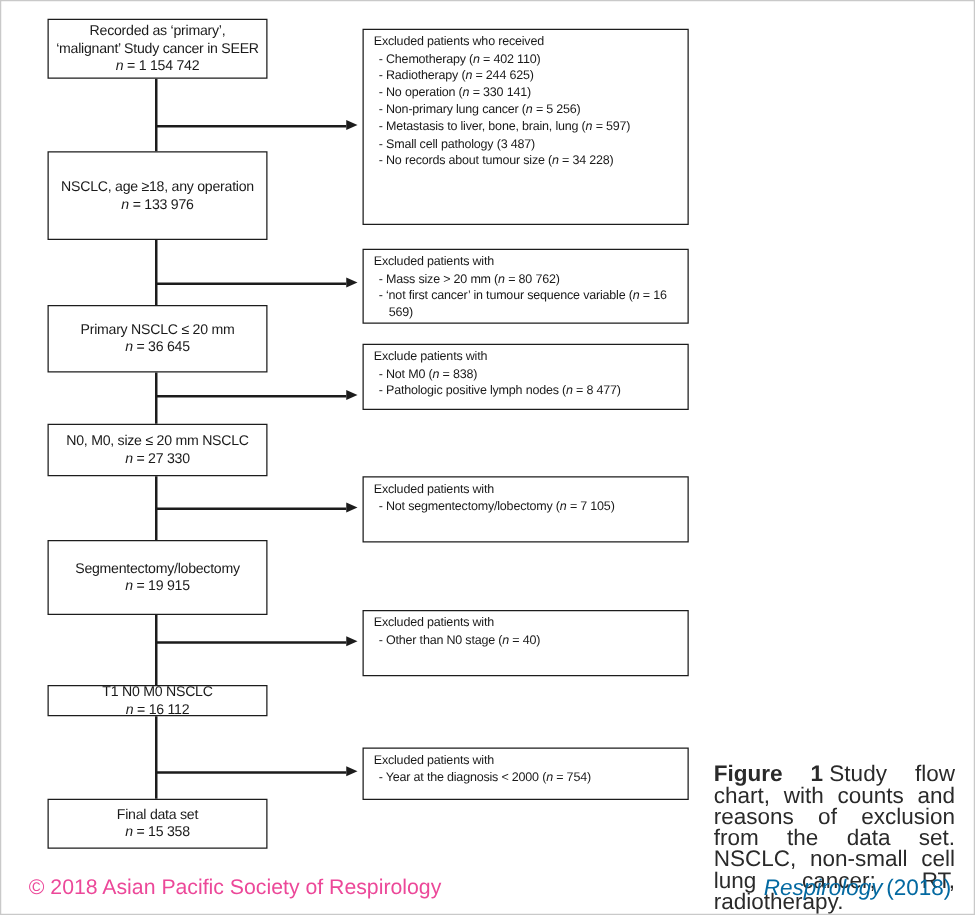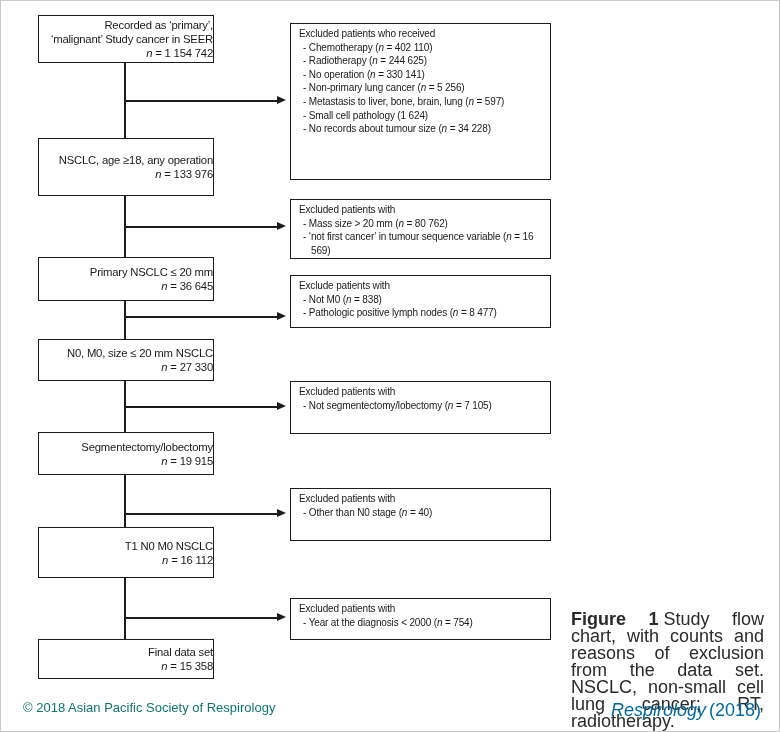--- a/index.html
+++ b/index.html
@@ -5,21 +5,21 @@
   html,body { margin:0; padding:0; background:#fff; }
   .page {
     position:relative; width:780px; height:732px; background:#ffffff;
     font-family:"Liberation Sans","DejaVu Sans",sans-serif; color:#1a1a1a;
     border:1px solid #c9c9c9; box-sizing:border-box; overflow:hidden;
   }
   
   .sbox {
     position:absolute; left:37px; width:176px; background:#fff;
     border:1.8px solid #1c1c1c; box-sizing:border-box; z-index:2;
-    display:flex; flex-direction:column; align-items:flex-end; justify-content:center;
+    display:flex; flex-direction:column; align-items:center; justify-content:center;
     text-align:center; font-size:11.3px; line-height:14px; letter-spacing:-0.2px;
   }
   
   .ebox {
     position:absolute; left:289px; width:261px; background:#fff;
     border:1.6px solid #1c1c1c; box-sizing:border-box; z-index:2;
     padding:3px 5px 3px 8px; font-size:10px; line-height:13.6px; letter-spacing:-0.15px;
     display:flex; flex-direction:column; 
   }
   .et { }
@@ -30,21 +30,21 @@
   .arrow::after {
     content:""; position:absolute; right:-9px; top:-3.9px;
     border-left:9px solid #1c1c1c; border-top:4.6px solid transparent; border-bottom:4.6px solid transparent;
   }
   
   .caption {
     position:absolute; left:570px; top:610px; width:193px;
     font-size:18px; line-height:17px; text-align:justify; color:#2a2a2a;
   }
   .cap-label { font-weight:bold; padding-right:5px; }
-  .foot-left  { position:absolute; left:22px;  top:699px; font-size:13px; color:#0f766e; }
+  .foot-left  { position:absolute; left:22px;  top:699px; font-size:17px; color:#ec4899; }
   .foot-right { position:absolute; right:18px; top:699px; font-size:18px; color:#0369a1; }
   .foot-right .jname { font-style:italic; padding-right:3px; }
   i { font-style:italic; }
 </style>
 </head>
 <body>
 
 <div class="page">
 
   <div class="vline"></div>
@@ -54,53 +54,53 @@
   <div class="arrow" style="top:315px"></div>
   <div class="arrow" style="top:405px"></div>
   <div class="arrow" style="top:512px"></div>
   <div class="arrow" style="top:616px"></div>
 
   <div class="sbox" style="top:14px;height:48px">
     <div>Recorded as ‘primary’,</div>
     <div>‘malignant’ Study cancer in SEER</div>
     <div class="italic-n"><i>n</i> = 1 154 742</div>
   </div>
-  <div class="sbox" style="top:137px;height:58px">
+  <div class="sbox" style="top:120px;height:71px">
     <div>NSCLC, age ≥18, any operation</div>
     <div class="italic-n"><i>n</i> = 133 976</div>
   </div>
-  <div class="sbox" style="top:256px;height:44px">
+  <div class="sbox" style="top:243px;height:54px">
     <div>Primary NSCLC ≤ 20 mm</div>
     <div class="italic-n"><i>n</i> = 36 645</div>
   </div>
   <div class="sbox" style="top:338px;height:42px">
     <div>N0, M0, size ≤ 20 mm NSCLC</div>
     <div class="italic-n"><i>n</i> = 27 330</div>
   </div>
-  <div class="sbox" style="top:431px;height:43px">
+  <div class="sbox" style="top:431px;height:60px">
     <div>Segmentectomy/lobectomy</div>
     <div class="italic-n"><i>n</i> = 19 915</div>
   </div>
-  <div class="sbox" style="top:526px;height:51px">
+  <div class="sbox" style="top:547px;height:25px">
     <div>T1 N0 M0 NSCLC</div>
     <div class="italic-n"><i>n</i> = 16 112</div>
   </div>
   <div class="sbox" style="top:638px;height:40px">
     <div>Final data set</div>
     <div class="italic-n"><i>n</i> = 15 358</div>
   </div>
 
   <div class="ebox" style="top:22px;height:157px">
     <div class="et">Excluded patients who received</div>
     <div class="ei italic-n">- Chemotherapy (<i>n</i> = 402 110)</div>
     <div class="ei italic-n">- Radiotherapy (<i>n</i> = 244 625)</div>
     <div class="ei italic-n">- No operation (<i>n</i> = 330 141)</div>
     <div class="ei italic-n">- Non-primary lung cancer (<i>n</i> = 5 256)</div>
     <div class="ei italic-n">- Metastasis to liver, bone, brain, lung (<i>n</i> = 597)</div>
-    <div class="ei italic-n">- Small cell pathology (1 624)</div>
+    <div class="ei italic-n">- Small cell pathology (3 487)</div>
     <div class="ei italic-n">- No records about tumour size (<i>n</i> = 34 228)</div>
   </div>
   <div class="ebox" style="top:198px;height:60px">
     <div class="et">Excluded patients with</div>
     <div class="ei italic-n">- Mass size &gt; 20 mm (<i>n</i> = 80 762)</div>
     <div class="ei italic-n">- ‘not first cancer’ in tumour sequence variable (<i>n</i> = 16 569)</div>
   </div>
   <div class="ebox" style="top:274px;height:53px">
     <div class="et">Exclude patients with</div>
     <div class="ei italic-n">- Not M0 (<i>n</i> = 838)</div>

